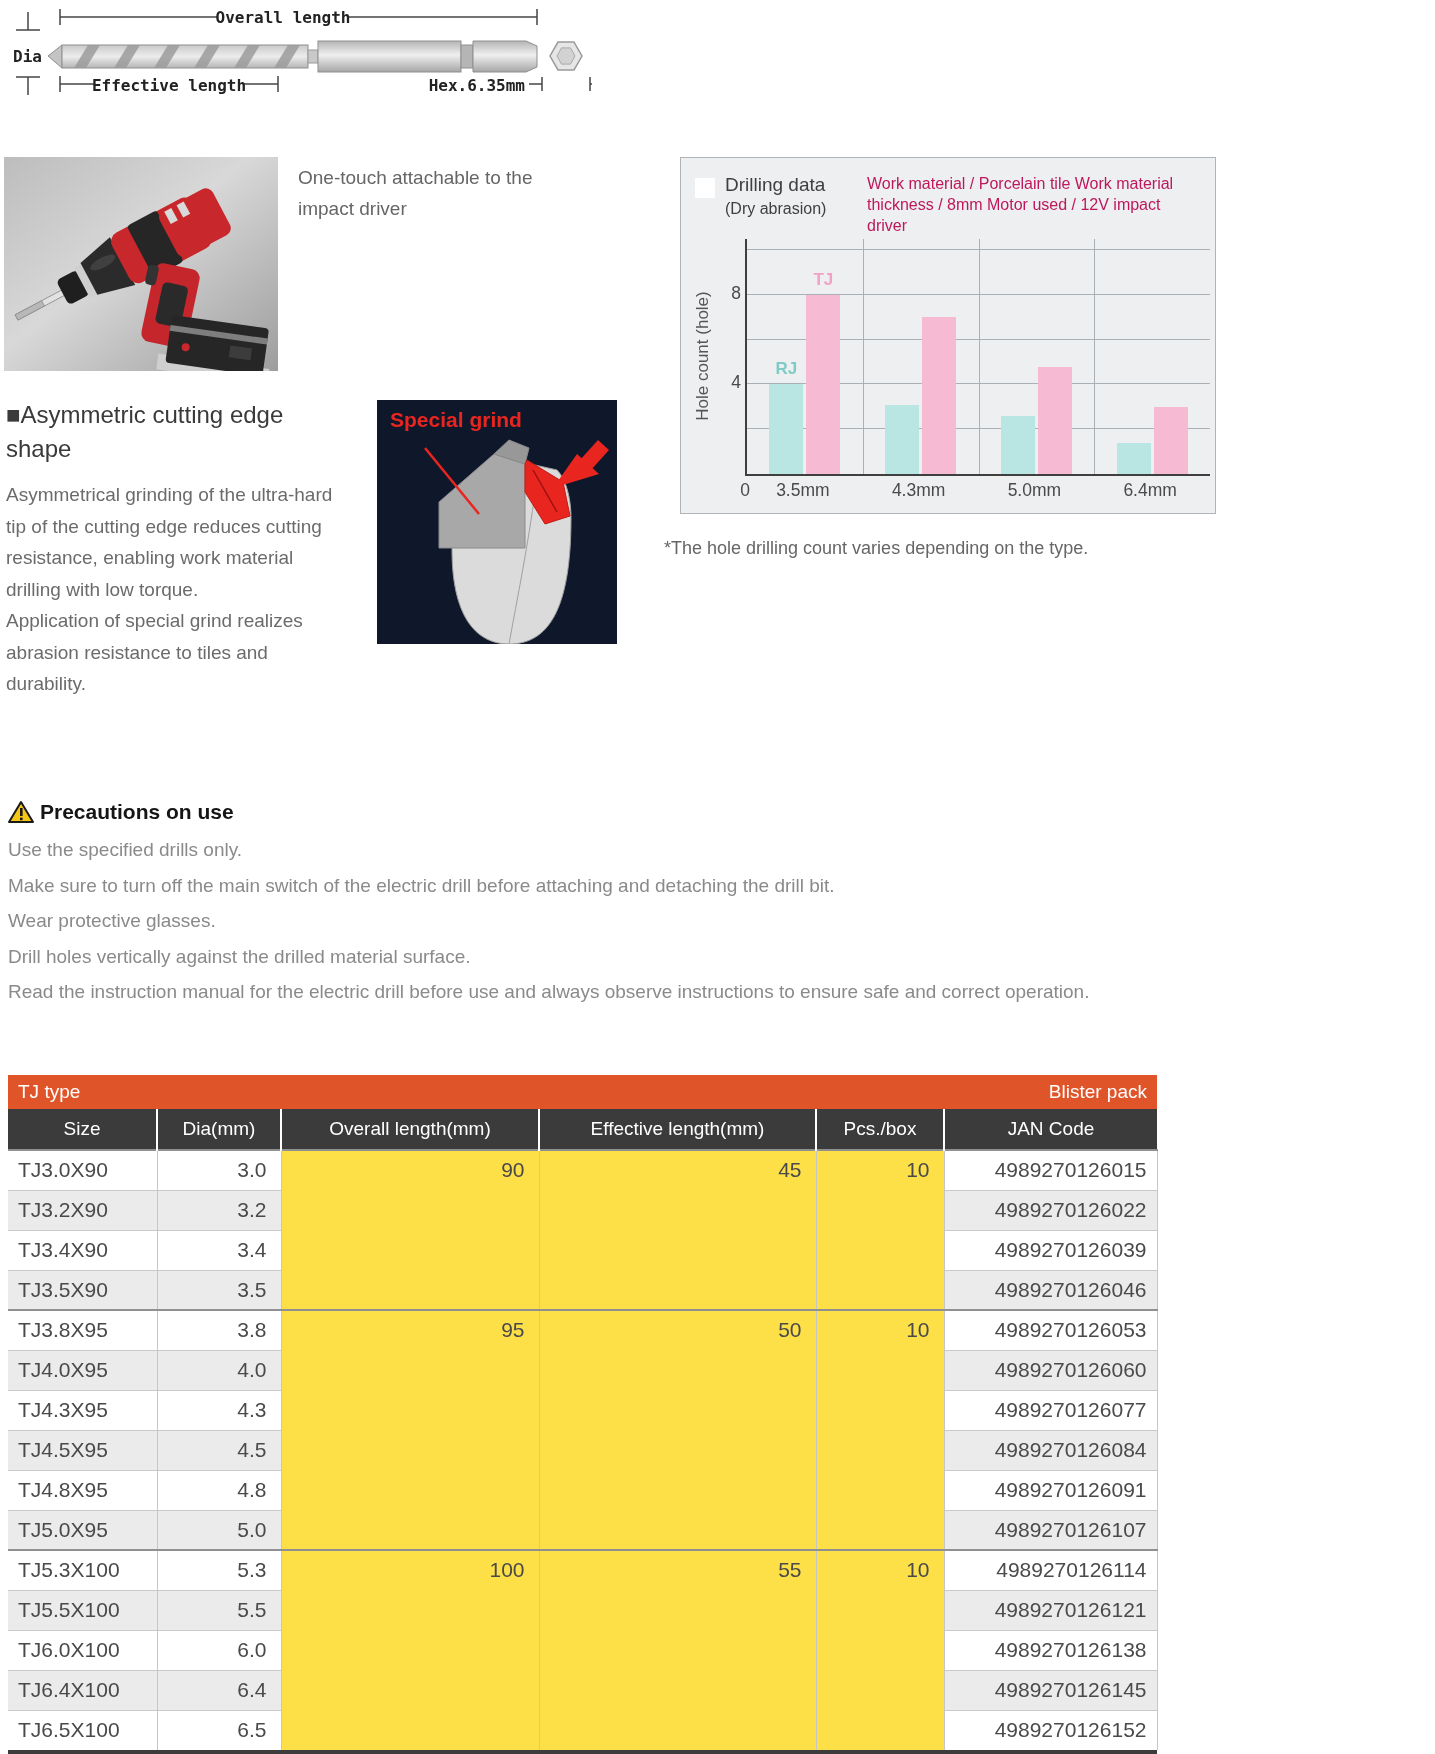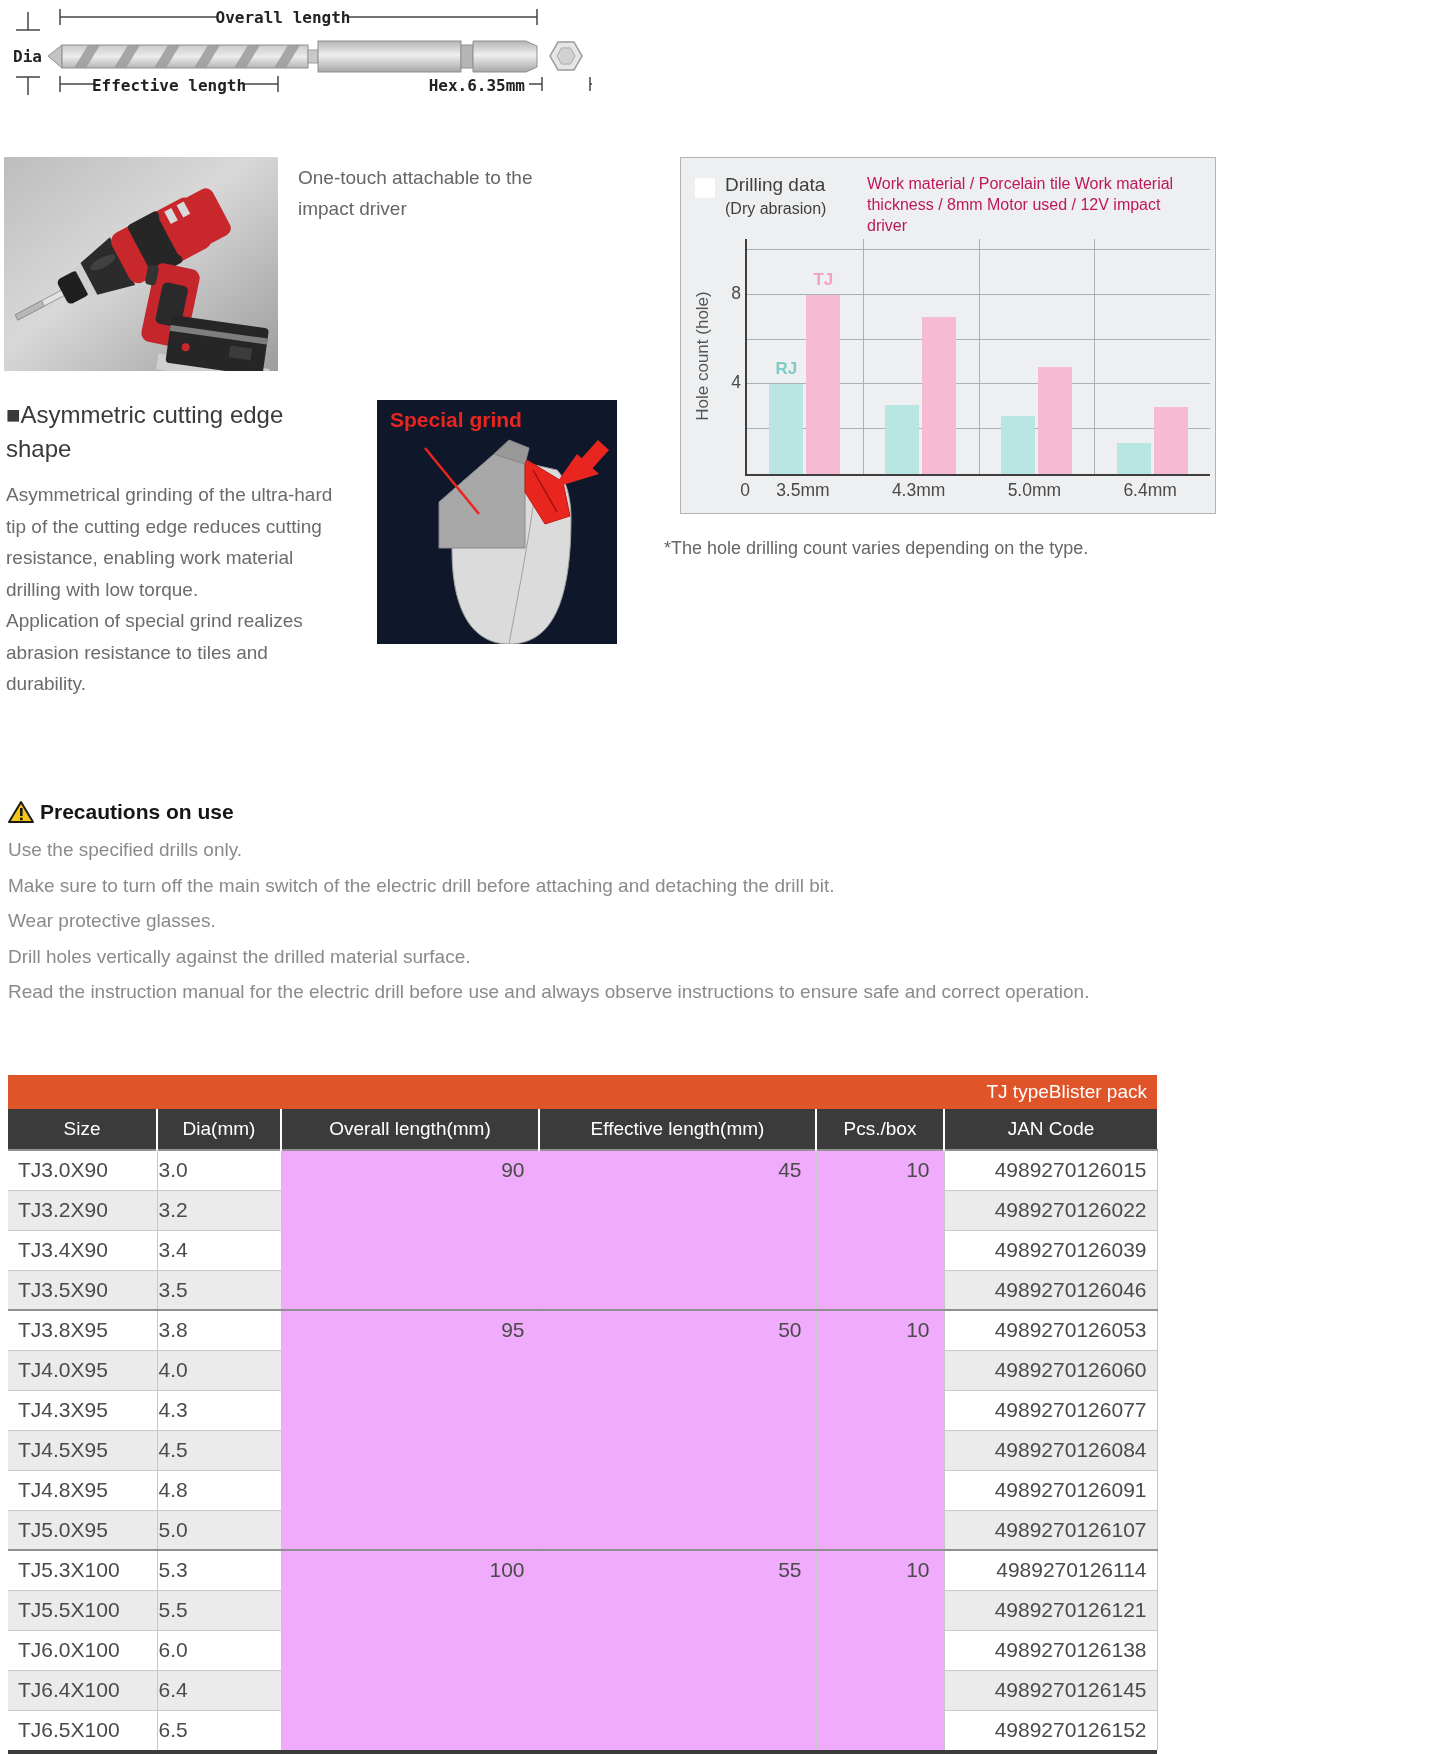--- a/index.html
+++ b/index.html
@@ -44,32 +44,32 @@
   #special-grind-label{left:13px;top:8px;font-size:21px;font-weight:bold;color:#e8261f;}
 
   
   #precautions{left:8px;top:800px;width:1092px;}
   #precautions-header{display:flex;align-items:center;gap:6px;margin-bottom:12px;}
   #precautions-header span{font-size:21px;font-weight:bold;color:#151515;}
   #precautions p{margin:0 0 7px 0;font-size:19px;color:#8a8a8a;line-height:1.5;}
 
   
   #spec-table{left:8px;top:1075px;width:1149px;}
-  #table-topbar{height:34px;background:#e0542a;color:#fff;display:flex;align-items:center;justify-content:flex-end;padding:16px 10px;box-sizing:border-box;font-size:19px;}
+  #table-topbar{height:34px;background:#e0542a;color:#fff;display:flex;align-items:center;justify-content:space-between;padding:16px 10px;box-sizing:border-box;font-size:19px;}
   table{width:100%;border-collapse:collapse;table-layout:fixed;}
   thead th{background:#3b3b3b;color:#fff;font-weight:normal;font-size:19px;height:38px;border-left:2px solid #fff;}
   thead th:first-child{border-left:none;}
   tbody td{height:40px;font-size:21px;color:#4a4a4a;border-left:1px solid #c6c6c6;border-top:1px solid #c9c9c9;background:#fff;box-sizing:border-box;}
   tbody td:first-child{border-left:none;}
   tbody td.alt{background:#ebebeb;}
   tbody tr.group-start td{border-top:2px solid #909090;}
   td.c-size{text-align:left;padding-left:10px;}
-  td.c-dia{padding-right:14px;}
+  td.c-dia{text-align:right;padding-right:14px;}
   td.c-jan{text-align:right;padding-right:10px;border-right:1px solid #c6c6c6;}
-  td.merge{vertical-align:top;text-align:right;padding-right:14px;padding-top:7px;background:#f0abfc;}
+  td.merge{vertical-align:top;text-align:right;padding-right:14px;padding-top:7px;background:#fde047;}
   #table-bottombar{height:7px;background:#3b3b3b;}
 </style>
 </head>
 <body>
 
 <div id="page">
 
   <svg id="dim-diagram" class="abs" viewBox="0 0 586 94">
     <defs>
       <linearGradient id="hexGrad" x1="0" y1="0" x2="0" y2="1">

